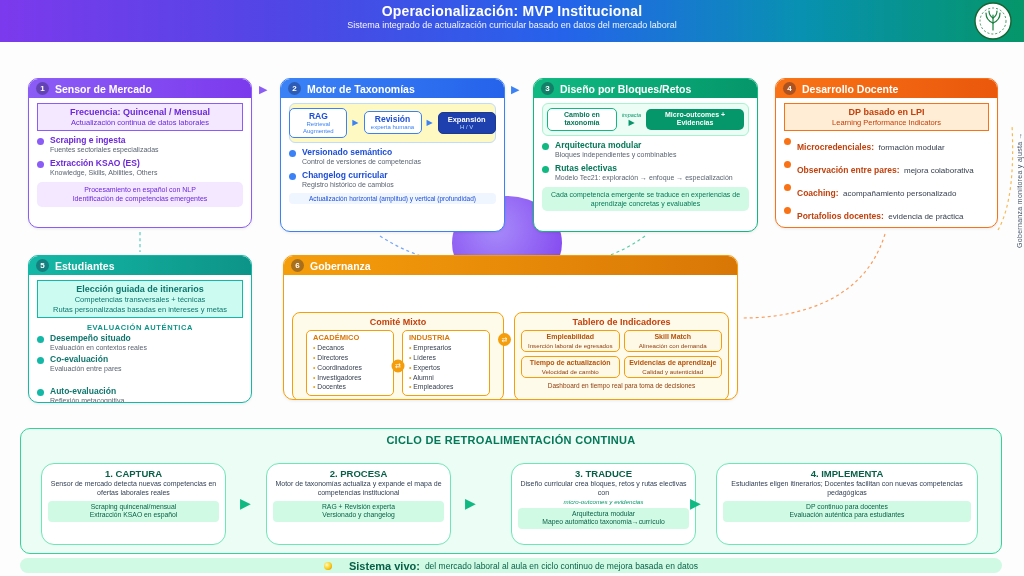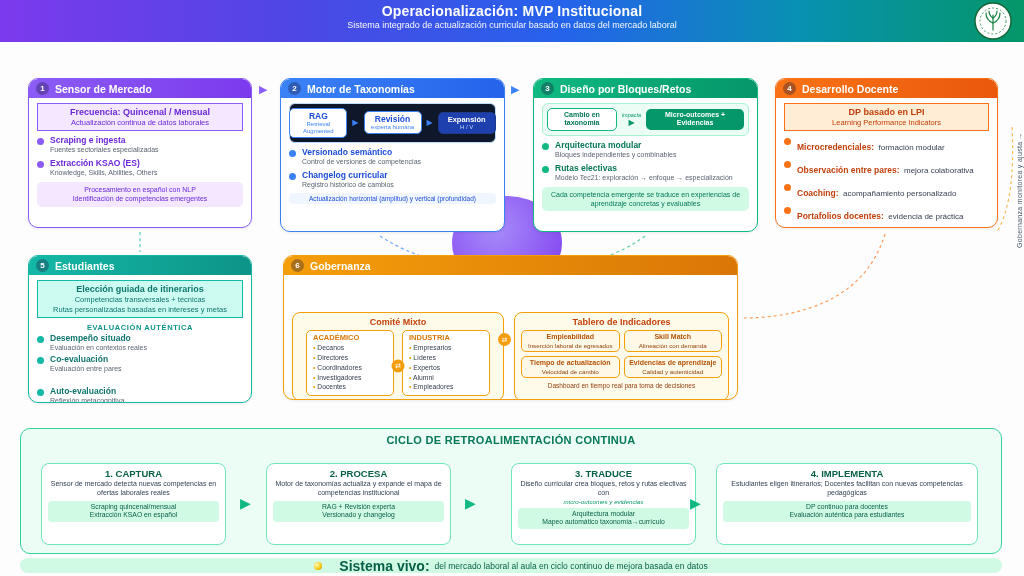--- a/index.html
+++ b/index.html
@@ -42,21 +42,21 @@
   .hl-s{font-size:7.5px;color:var(--dk);margin-top:1px;line-height:1.2;}
   .bl{display:flex;gap:6px;margin-top:5px;align-items:flex-start;}
   .dot{width:7px;height:7px;border-radius:50%;background:var(--c);margin-top:2px;flex:none;}
   .bl-t{font-size:8.5px;font-weight:bold;color:var(--dk);line-height:1.15;}
   .bl-s{font-size:7px;color:#5b6472;line-height:1.2;}
   .bl-rest{font-size:8px;color:#374151;}
   .ftr{margin-top:5px;background:var(--lt);border-radius:5px;padding:3px 5px;text-align:center;
        font-size:7px;color:var(--dk);line-height:1.3;}
 
   
-  .flow{display:flex;align-items:center;justify-content:center;gap:5px;background:#0f172a;
+  .flow{display:flex;align-items:center;justify-content:center;gap:5px;background:#fef9c3;
         border:1px solid #bfdbfe;border-radius:6px;padding:4px;}
   .fbox{background:#fff;border:1.3px solid #3b82f6;border-radius:5px;padding:2px 5px;text-align:center;min-width:46px;}
   .fbox-t{font-size:8.5px;font-weight:bold;color:#1d4ed8;}
   .fbox-s{font-size:6px;color:#3b82f6;line-height:1.15;}
   .fbox.dark{background:#1e40af;border-color:#1e3a8a;}
   .fbox.dark .fbox-t{color:#fff;font-size:7.5px;}
   .fbox.dark .fbox-s{color:#bfdbfe;}
   .farrow{color:#3b82f6;font-size:8px;}
   .note{margin-top:4px;background:#eff6ff;border-radius:4px;text-align:center;
         font-size:6.5px;color:#1d4ed8;padding:2px 3px;}
@@ -88,37 +88,37 @@
   .tgrid{display:grid;grid-template-columns:1fr 1fr;gap:4px;}
   .cell{background:#fef9e7;border:1px solid #f59e0b;border-radius:5px;padding:2px 3px;text-align:center;}
   .cell-t{font-size:7px;font-weight:bold;color:#b45309;line-height:1.15;}
   .cell-s{font-size:6.2px;color:#92400e;line-height:1.15;margin-top:1px;}
   .gov-foot{margin-top:4px;text-align:center;font-size:6.5px;color:#92400e;}
 
   
   .cycle{position:absolute;left:20px;top:428px;width:982px;height:126px;background:#ecfdf5;
          border:1.5px solid #34d399;border-radius:10px;z-index:2;box-sizing:border-box;}
   .cycle-t{text-align:center;margin-top:5px;font-size:11px;font-weight:bold;color:#047857;letter-spacing:.3px;}
-  .step{position:absolute;top:34px;height:82px;background:#fff;border:1.5px solid #6ee7b7;border-radius:8px;
+  .step{position:absolute;top:34px;height:82px;background:#fff;border:1.5px solid #6ee7b7;border-radius:13px;
         padding:4px 6px;text-align:center;box-sizing:border-box;}
   .step1{left:20px;width:185px;} .step2{left:245px;width:185px;}
   .step3{left:490px;width:185px;} .step4{left:695px;width:262px;}
   .st{font-size:9.5px;font-weight:bold;color:#065f46;}
   .sd{font-size:7px;color:#334155;line-height:1.25;margin-top:1px;}
   .sn{font-size:6.2px;color:#059669;font-style:italic;}
   .sb{margin-top:3px;background:#d1fae5;border-radius:4px;padding:2px 3px;font-size:6.8px;color:#065f46;line-height:1.3;}
   .carrow{position:absolute;top:66px;font-size:14px;color:#10b981;}
   .ca1{left:219px;} .ca2{left:444px;} .ca3{left:669px;}
 
   
   .foot{position:absolute;left:20px;top:558px;width:982px;height:15px;background:#d1fae5;border-radius:8px;
         display:flex;align-items:center;justify-content:center;gap:5px;z-index:2;}
   .bulb{width:8px;height:8px;border-radius:50%;
         background:radial-gradient(circle at 35% 35%,#fef9c3,#facc15 55%,#d97706);}
-  .foot-lead{font-size:14px;font-weight:bold;color:#065f46;margin-left:12px;}
+  .foot-lead{font-size:11px;font-weight:bold;color:#065f46;margin-left:12px;}
   .foot-text{font-size:8.5px;color:#065f46;}
 </style>
 </head>
 <body>
 
 <div class="stage">
 
   <svg class="decor" width="1024" height="576">
     <g fill="none" stroke-width="1.2" stroke-dasharray="3 3" opacity="0.7">
       <path d="M380 236 C 420 262, 460 268, 500 262" stroke="#3b82f6"></path>

